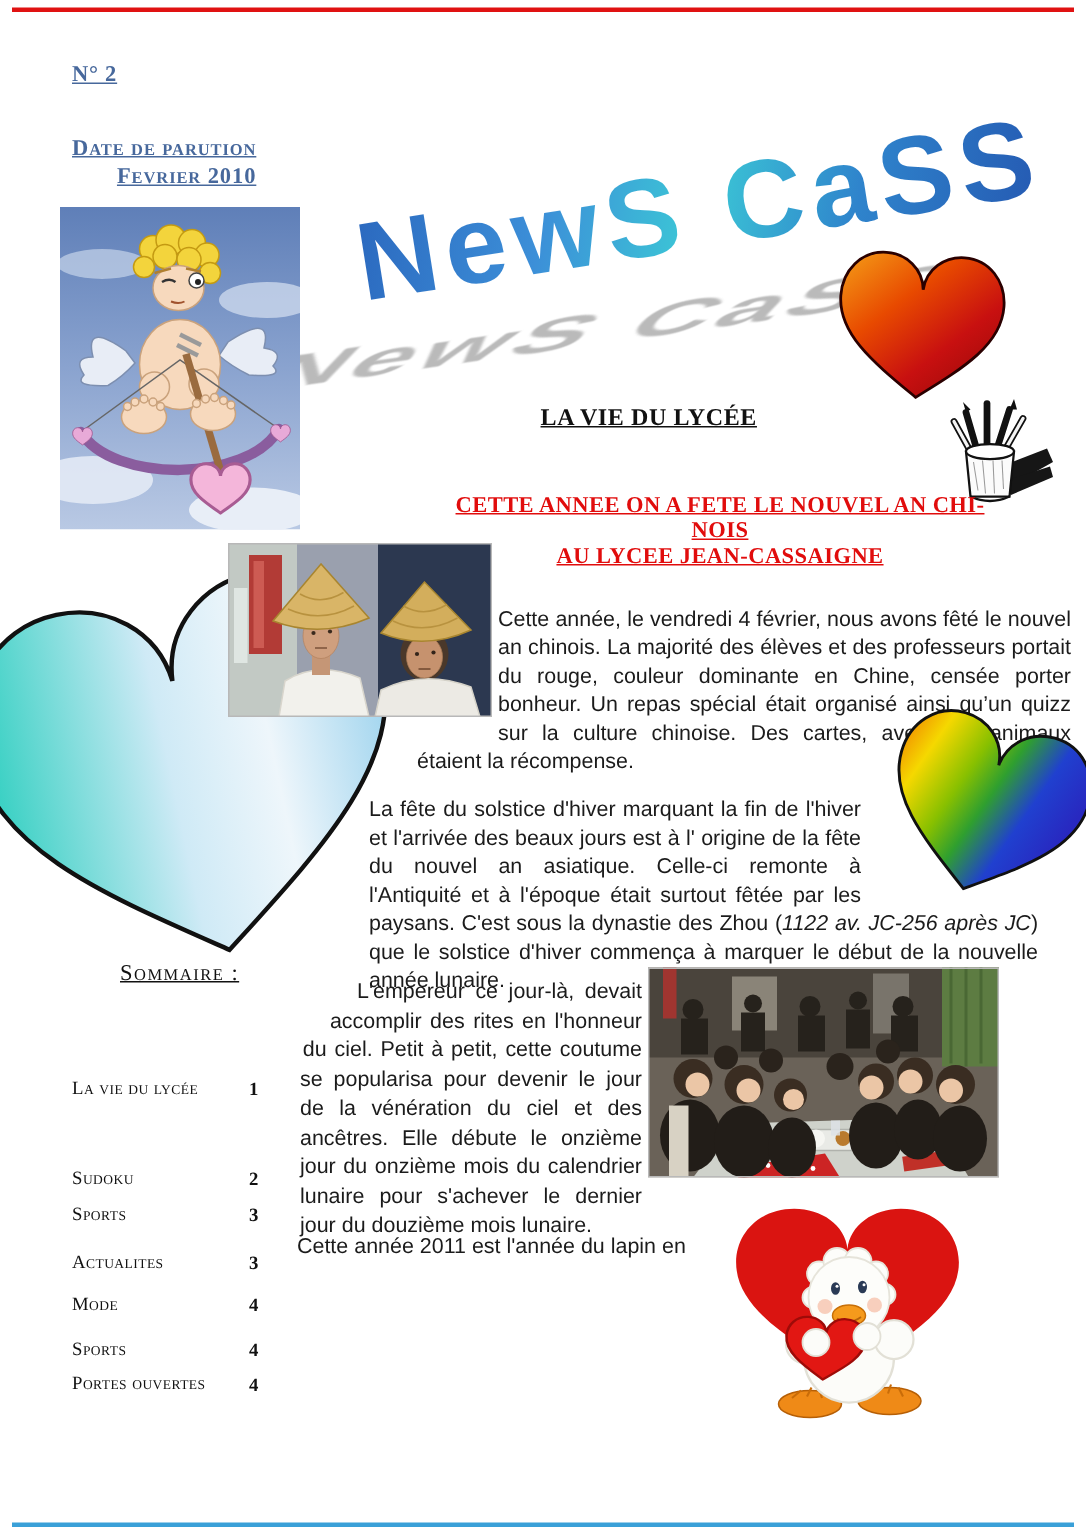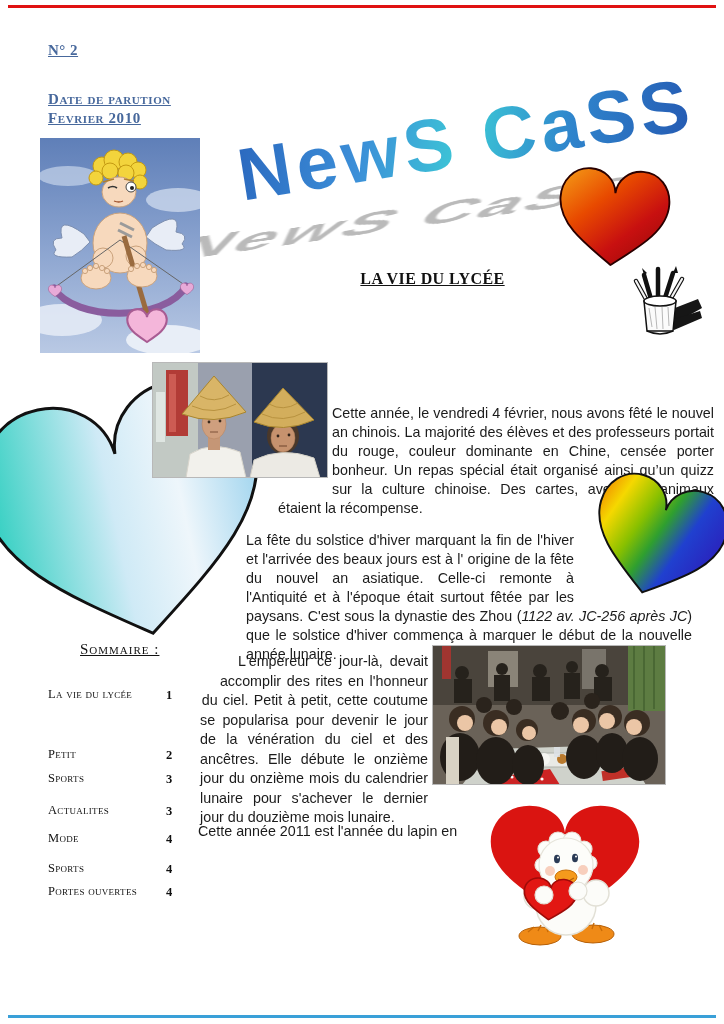--- a/index.html
+++ b/index.html
@@ -12,21 +12,21 @@
   
   .rule-top{left:8px;top:5px;width:708px;height:3px;background:#e01212;}
   .rule-bottom{left:8px;top:1015px;width:708px;height:3px;background:#3aa0d8;}
   
   .issue{
     left:48px;top:42px;font-family:"Liberation Serif",serif;font-size:15px;font-weight:600;
     color:#47689c;text-decoration:underline;letter-spacing:.5px;
   }
   .pubdate{
     left:48px;top:90px;font-family:"Liberation Serif",serif;font-size:15px;font-weight:600;
-    color:#47689c;font-variant:small-caps;text-decoration:underline;letter-spacing:.6px;line-height:19px;
+    color:#47689c;font-variant:small-caps;text-decoration:underline;letter-spacing:.6px;line-height:19px;text-align:right;
   }
   
   .masthead,.masthead-shadow{
     left:232px;top:100px;width:468px;height:80px;line-height:80px;text-align:center;
     font-family:"Liberation Sans",sans-serif;font-weight:700;font-size:74px;letter-spacing:5px;
     white-space:nowrap;
   }
   .masthead{
     z-index:2;transform:rotate(-9deg);
     background:linear-gradient(108deg,#2a66bd 0%,#3c8fd8 28%,#3cc8d6 50%,#2f84cc 72%,#2456b0 100%);
@@ -59,21 +59,21 @@
   .p4{left:198px;top:822px;width:300px;text-align:left;}
   .spacer-photo{float:left;width:54px;height:78px;}
   .spacer-heart-r{float:right;width:118px;height:76px;}
   .spacer-tip{float:left;width:38px;height:41px;shape-outside:polygon(0 0,100% 0,0 100%);}
   .ital{font-style:italic;}
   
   .sommaire-title{
     left:48px;top:641px;font-family:"Liberation Serif",serif;font-size:15px;color:#111;
     font-variant:small-caps;text-decoration:underline;letter-spacing:1px;z-index:2;margin-left:32px;
   }
-  .toc-row{position:absolute;left:48px;width:150px;z-index:2;}
+  .toc-row{position:absolute;left:48px;width:150px;z-index:2;margin-top:31px;}
   .toc-label{
     display:inline-block;width:118px;vertical-align:top;
     font-family:"Liberation Serif",serif;font-size:12.5px;font-variant:small-caps;
     color:#111;letter-spacing:.3px;line-height:13.5px;
   }
   .toc-label.toc-bold{
     font-family:"Liberation Sans",sans-serif;font-variant:normal;font-weight:700;
     font-size:10.5px;line-height:12.5px;width:124px;
   }
   .toc-page{
@@ -194,20 +194,25 @@
     <g stroke="#9a9a9a" stroke-width=".7">
       <line x1="31" y1="45" x2="34" y2="64"></line>
         <line x1="37" y1="44" x2="39" y2="66"></line>
       <line x1="44" y1="44" x2="45" y2="66"></line>
         <line x1="50" y1="44" x2="51" y2="63"></line>
     </g>
   </svg>
 
   <div class="abs section-title">LA VIE DU LYCÉE</div>
 
+  <div class="abs headline">
+    <span>CETTE ANNEE ON A FETE LE NOUVEL AN CHI-
+NOIS
+AU LYCEE JEAN-CASSAIGNE</span>
+  </div>
 
   <svg class="abs fig z2" style="left:152px;top:362px" width="176" height="116" viewBox="0 0 176 116">
     <rect width="176" height="116" fill="#9aa0ae"></rect>
     <rect x="100" width="76" height="116" fill="#2c3850"></rect>
     <rect width="46" height="116" fill="#c2c9c4"></rect>
     <rect x="14" y="8" width="22" height="66" fill="#b23b36"></rect>
     <rect x="17" y="12" width="7" height="58" fill="#d86a60" opacity=".7"></rect>
     <rect x="4" y="30" width="9" height="50" fill="#dfe6e2"></rect>
     <path d="M34,116 L38,92 Q60,78 88,90 L94,116 Z" fill="#f2f1ec" stroke="#d8d5cc" stroke-width="1"></path>
     <rect x="56" y="74" width="12" height="14" fill="#c59676"></rect>
@@ -263,21 +268,21 @@
     <div class="spacer-heart-r"></div>
     <span>La fête du solstice d'hiver marquant la fin de l'hiver et l'arrivée des beaux jours est à l' origine de la fête du nouvel an asiatique. Celle-ci remonte à l'Antiquité et à l'époque était surtout fêtée par les paysans. C'est sous la dynastie des Zhou (</span><span class="ital">1122 av. JC-256 après JC</span><span>) que le solstice d'hiver commença à marquer le début de la nouvelle année lunaire.</span>
   </div>
 
   <div class="abs sommaire-title">Sommaire :</div>
 
   <div class="toc-row" style="top:688px">
     <span class="toc-label">La vie du lycée</span><span class="toc-page">1</span>
   </div>
   <div class="toc-row" style="top:748px">
-    <span class="toc-label">Petit</span><span class="toc-page">2</span>
+    <span class="toc-label">Sudoku</span><span class="toc-page">2</span>
   </div>
   <div class="toc-row" style="top:772px">
     <span class="toc-label">Sports</span><span class="toc-page">3</span>
   </div>
   <div class="toc-row" style="top:804px">
     <span class="toc-label">Actualites</span><span class="toc-page">3</span>
   </div>
   <div class="toc-row" style="top:832px">
     <span class="toc-label">Mode</span><span class="toc-page">4</span>
   </div>

